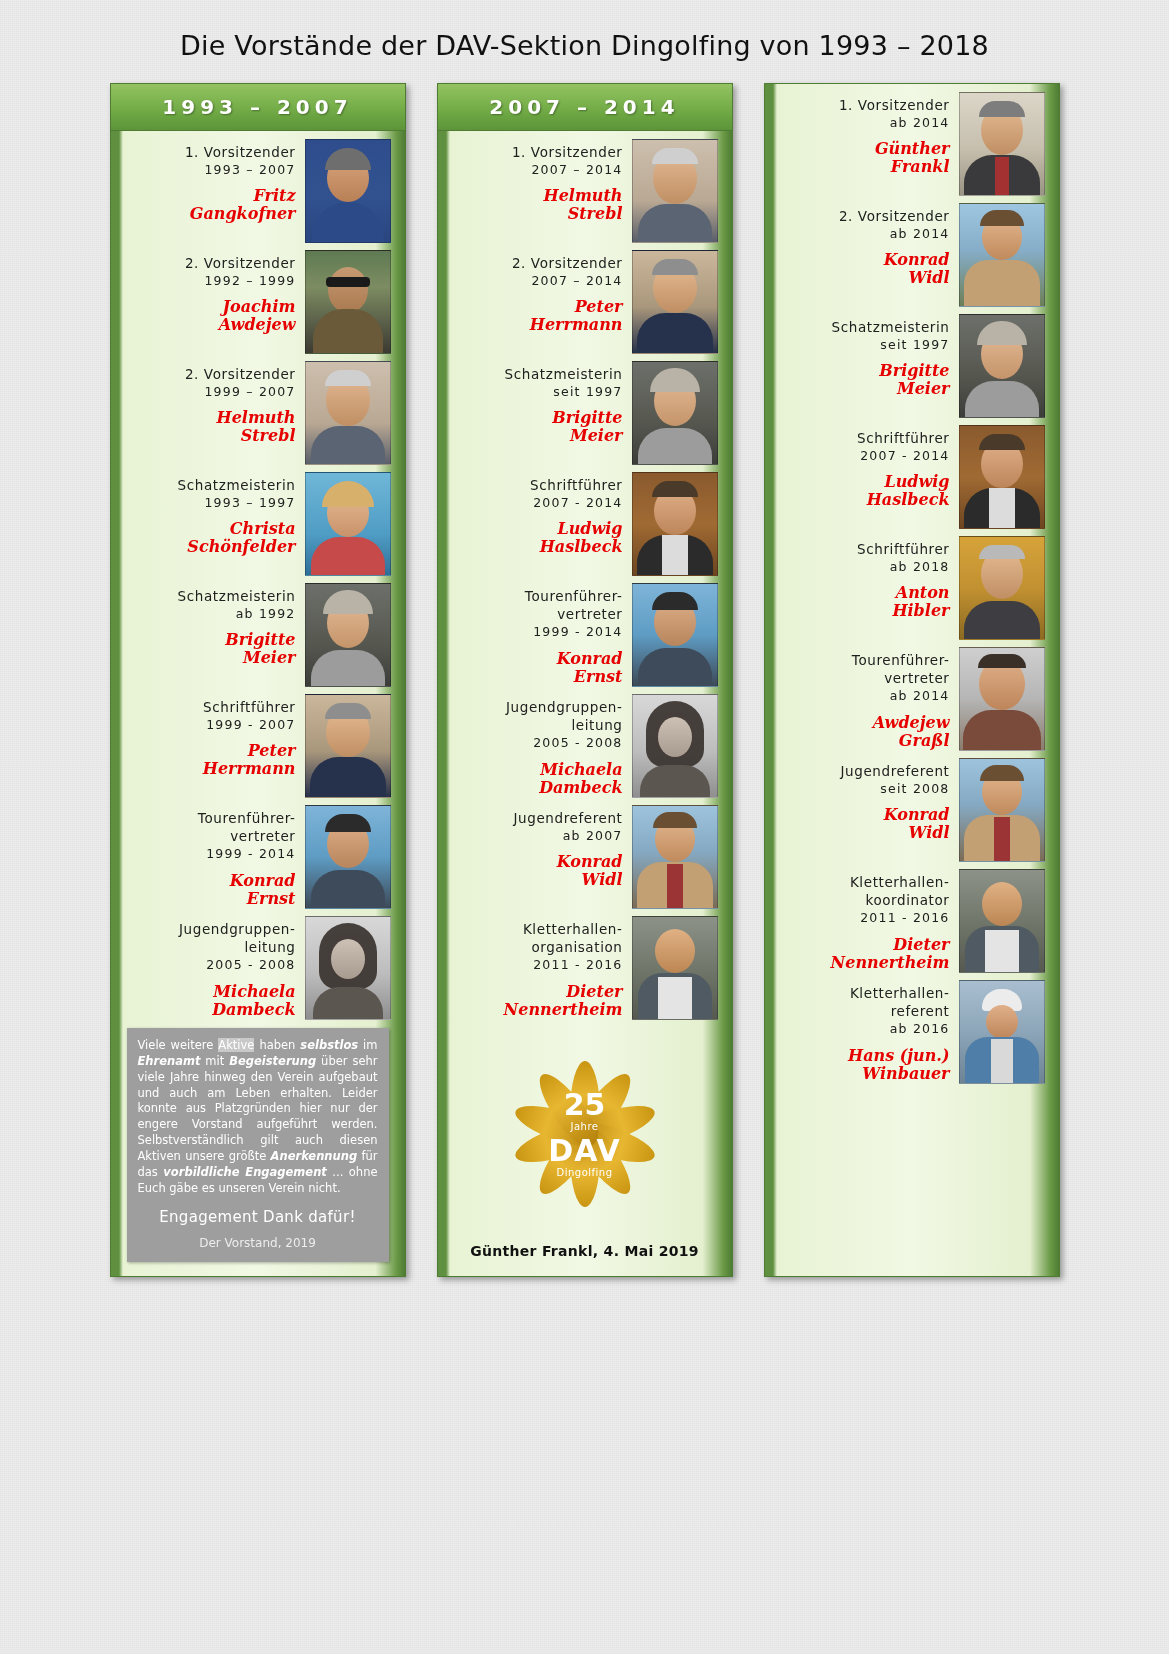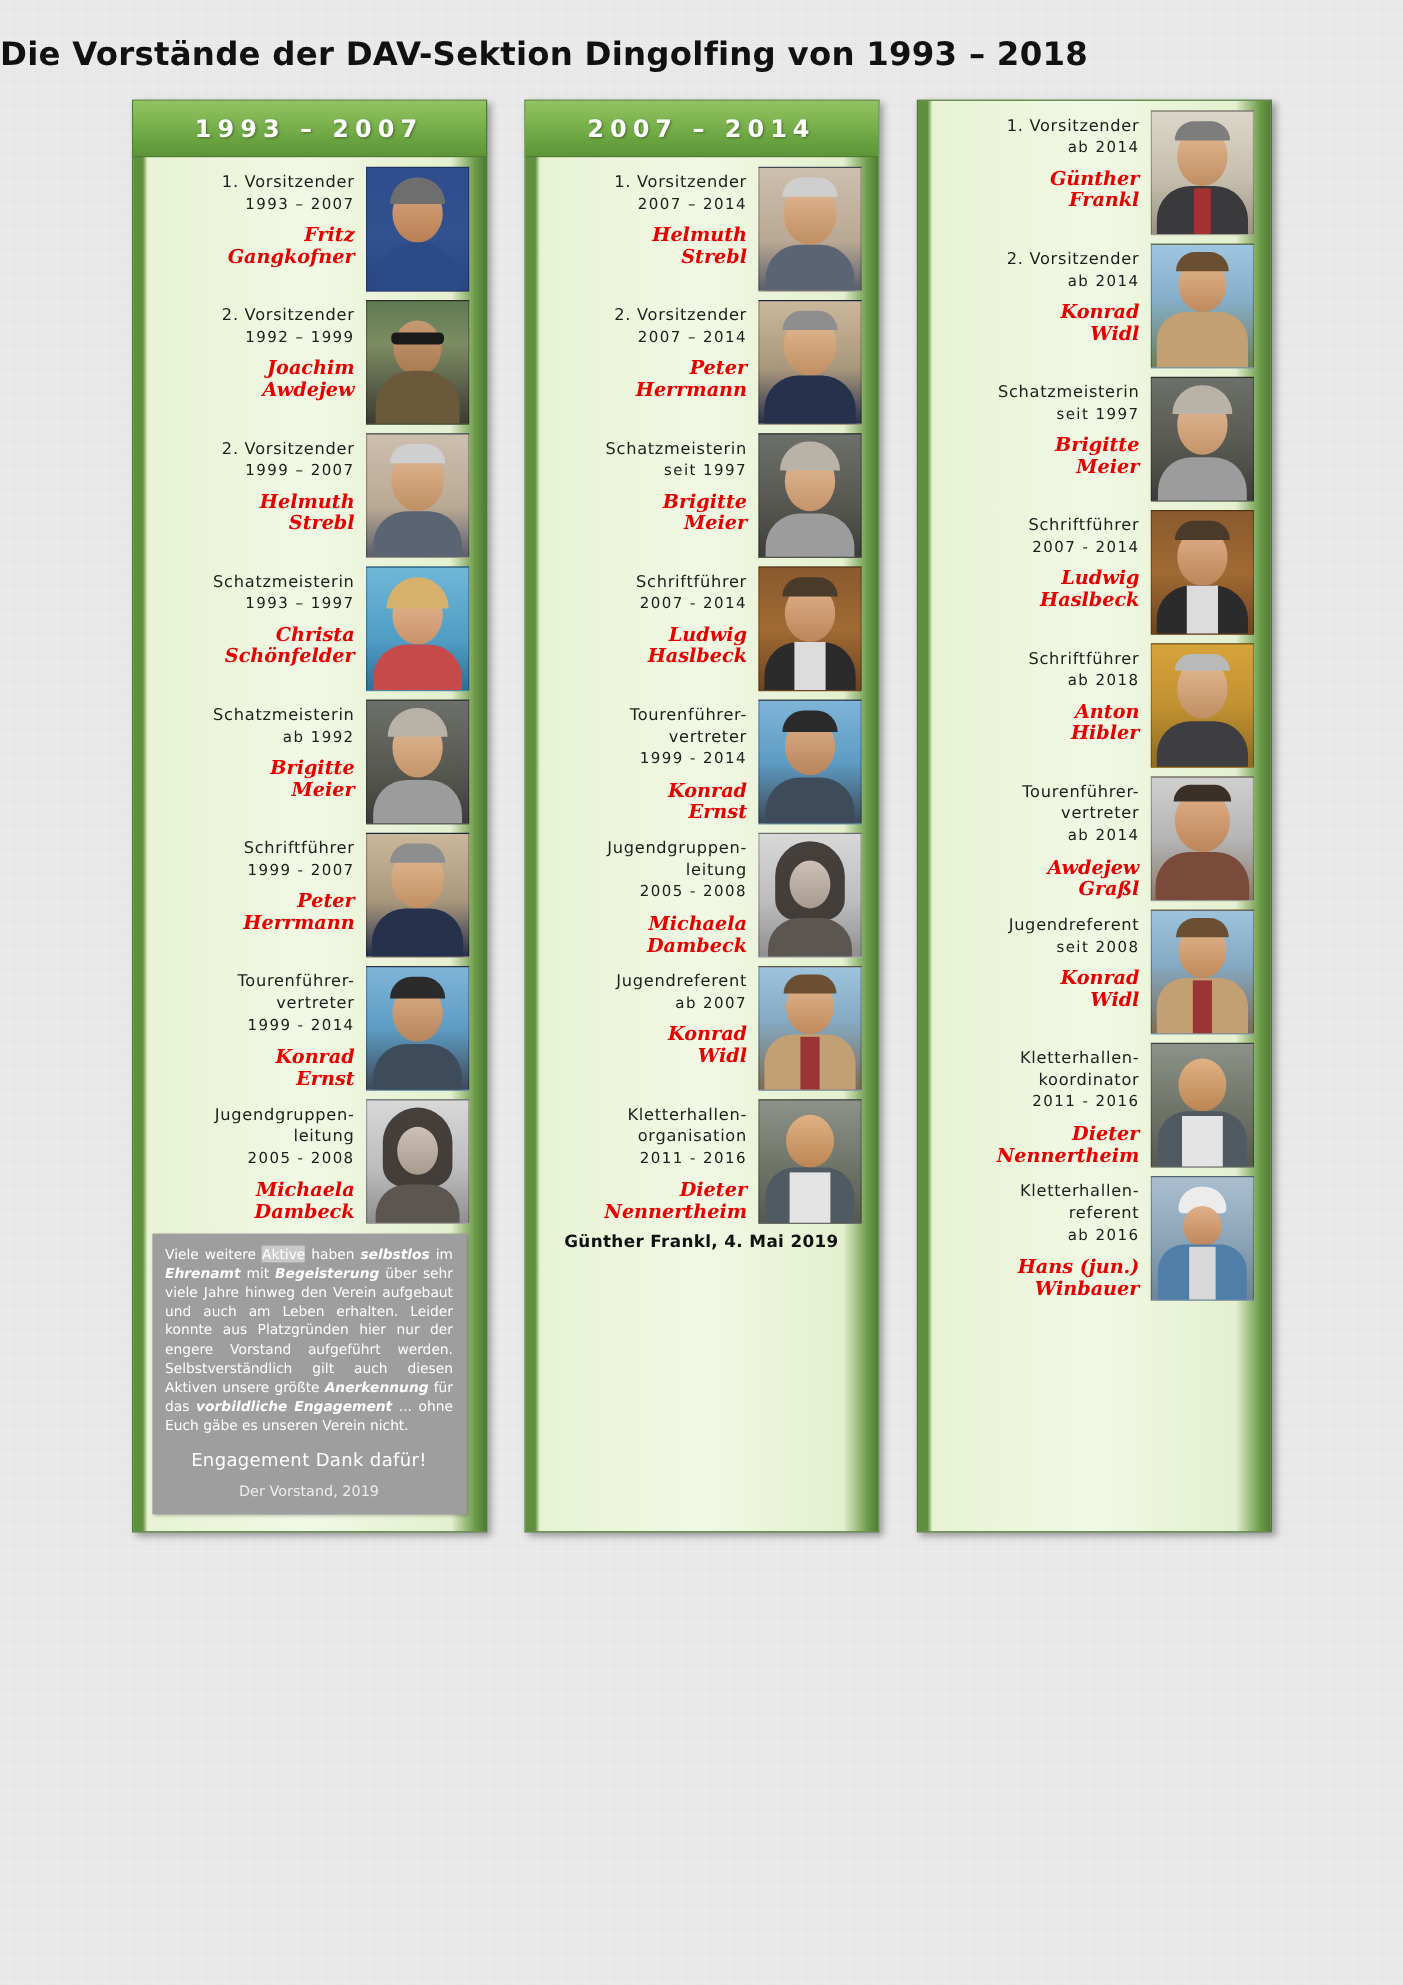--- a/index.html
+++ b/index.html
@@ -11,22 +11,23 @@
     height: 1654px;
     background:
       repeating-linear-gradient(0deg, rgba(0,0,0,0.015) 0px, rgba(0,0,0,0.015) 1px, rgba(255,255,255,0.02) 1px, rgba(255,255,255,0.02) 2px),
       repeating-linear-gradient(90deg, rgba(0,0,0,0.012) 0px, rgba(0,0,0,0.012) 1px, rgba(255,255,255,0.02) 1px, rgba(255,255,255,0.02) 2px),
       #ececec;
     font-family: "DejaVu Sans", sans-serif;
     position: relative;
     overflow: hidden;
   }
   #page-title {
+    text-align: center;
     font-size: 27px;
-    font-weight: bold;
+    font-weight: normal;
     color: #111;
     letter-spacing: 0.2px;
     padding-top: 30px;
     font-family: "DejaVu Sans", sans-serif;
   }
   .columns {
     display: flex;
     justify-content: center;
     gap: 31px;
     margin-top: 22px;
@@ -165,20 +166,21 @@
   }
   .logo-25 { font-size: 30px; font-weight: bold; line-height: 1; }
   .logo-jahre { font-size: 10px; letter-spacing: 0.5px; margin-top: 1px;}
   .logo-dav { font-size: 30px; font-weight: bold; letter-spacing: 1px; line-height: 1.1; margin-top: 2px;}
   .logo-sec { font-size: 10px; letter-spacing: 0.5px; }
   .credit {
     text-align: center;
     font-size: 14px;
     font-weight: bold;
     color: #111;
+    margin-top: 22px;
     letter-spacing: 0.3px;
   }
 </style>
 </head>
 <body>
 
 <div id="page-title">Die Vorstände der DAV-Sektion Dingolfing von 1993 – 2018</div>
 
 <div class="columns">
 
@@ -429,20 +431,40 @@
         </div>
         <div class="photo" style="background:linear-gradient(180deg,#8d9288 0%,#6f7469 55%,#55594f 100%);">
           <div class="ph-face" style="top:12px;width:40px;height:44px;border-radius:50%;background:linear-gradient(180deg,#e0b184,#bc8653);"></div>
           <div class="ph-face" style="top:56px;width:74px;height:50px;border-radius:24px 24px 0 0;background:#4f5a62;"></div>
           <div class="ph-face" style="top:60px;width:34px;height:46px;background:#e4e4e4;"></div>
         </div>
       </div>
 
     </div>
 
+    <div class="logo-wrap">
+      <div class="edelweiss">
+        <div class="petal" style="transform:rotate(0deg) translateY(-30px);"></div>
+        <div class="petal" style="transform:rotate(36deg) translateY(-30px);"></div>
+        <div class="petal" style="transform:rotate(72deg) translateY(-30px);"></div>
+        <div class="petal" style="transform:rotate(108deg) translateY(-30px);"></div>
+        <div class="petal" style="transform:rotate(144deg) translateY(-30px);"></div>
+        <div class="petal" style="transform:rotate(180deg) translateY(-30px);"></div>
+        <div class="petal" style="transform:rotate(216deg) translateY(-30px);"></div>
+        <div class="petal" style="transform:rotate(252deg) translateY(-30px);"></div>
+        <div class="petal" style="transform:rotate(288deg) translateY(-30px);"></div>
+        <div class="petal" style="transform:rotate(324deg) translateY(-30px);"></div>
+        <div class="logo-center">
+          <div class="logo-25">25</div>
+          <div class="logo-jahre">Jahre</div>
+          <div class="logo-dav">DAV</div>
+          <div class="logo-sec">Dingolfing</div>
+        </div>
+      </div>
+    </div>
     <div class="credit">Günther Frankl, 4. Mai 2019</div>
   </div>
 
   <div class="column">
     <div class="entries">
 
       <div class="entry">
         <div class="entry-text">
           <div class="role">1. Vorsitzender</div>
           <div class="period">ab 2014</div>

